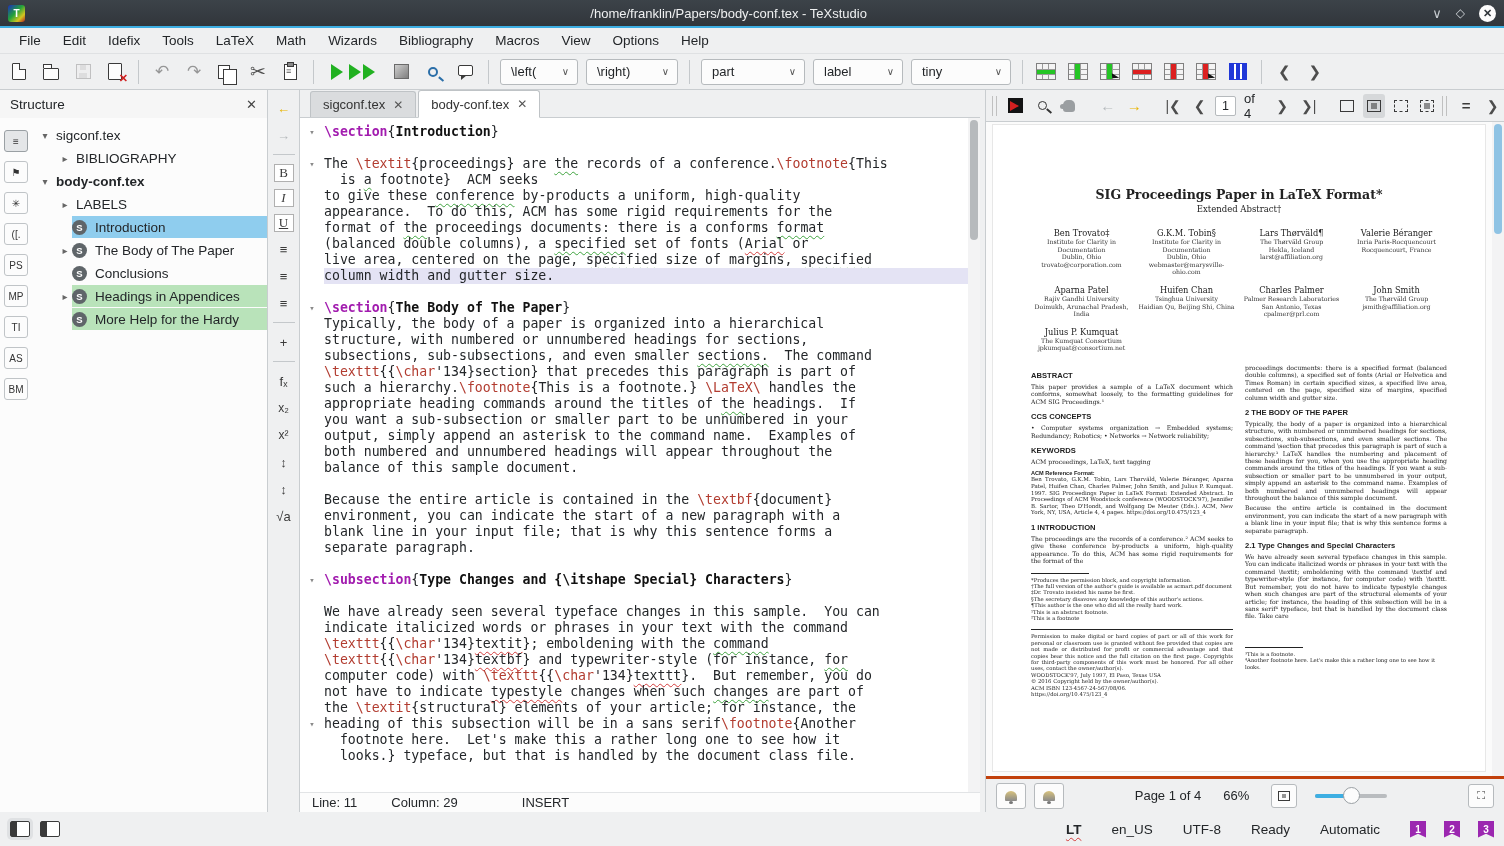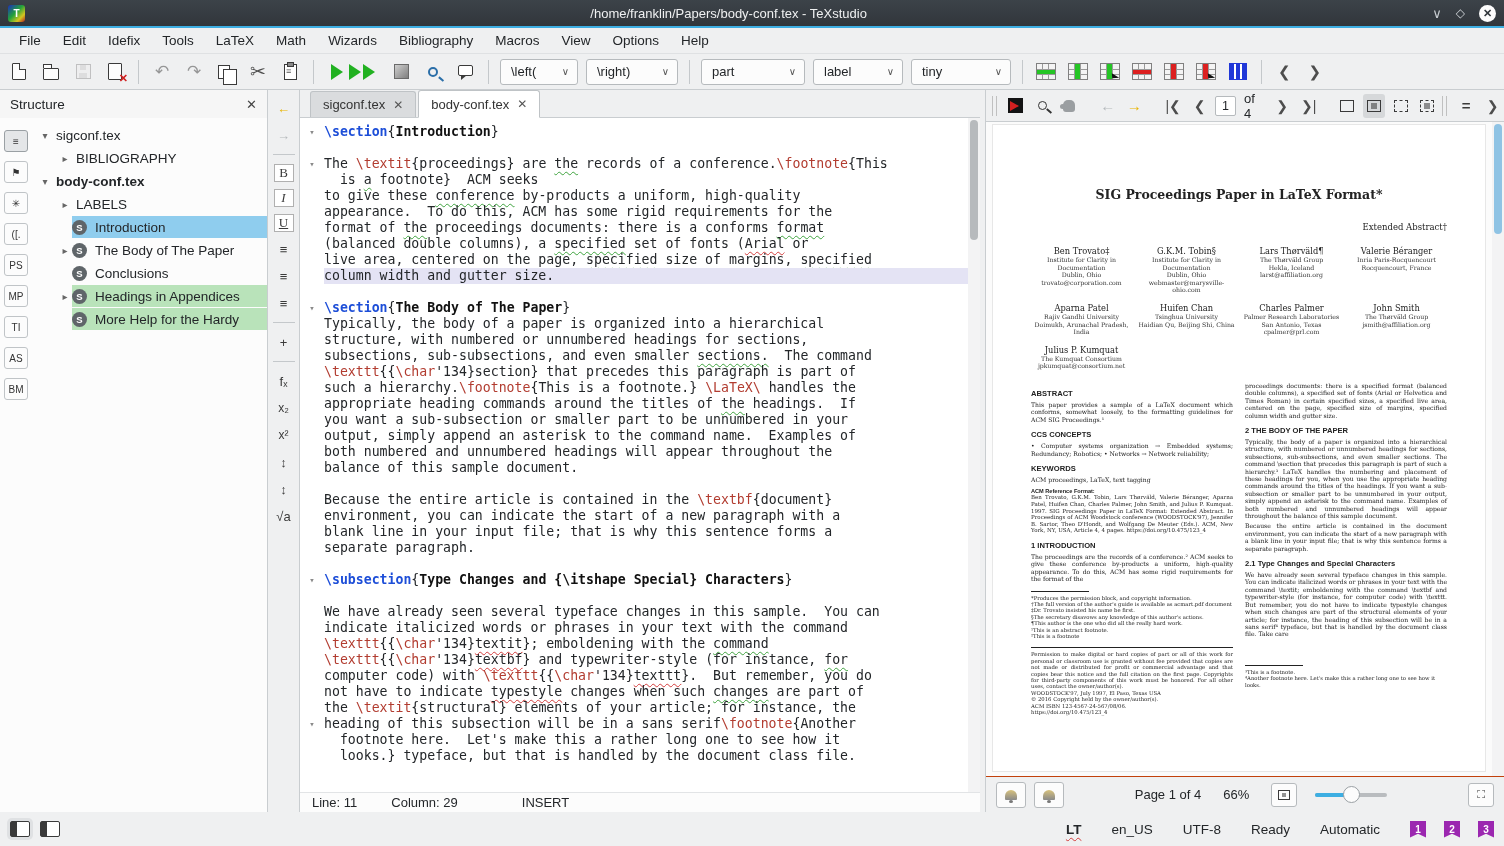--- a/index.html
+++ b/index.html
@@ -89,21 +89,21 @@
   .editor{position:absolute;left:300px;top:0;width:680px;height:722px;background:#fff;}
   .tabbar{height:28px;background:#eff0f1;display:flex;align-items:flex-end;padding-left:10px;border-bottom:1px solid #c9cdd0;}
   .tab{height:26px;display:flex;align-items:center;gap:8px;padding:0 12px;font-size:13px;color:#333;background:#dadcde;border:1px solid #bfc3c6;border-bottom:none;border-radius:3px 3px 0 0;margin-right:2px;}
   .tab.active{background:#fff;height:28px;margin-bottom:-1px;border-bottom:1px solid #fff;}
   .tab .tx{color:#555;font-size:12px;}
   .ed-code{position:absolute;top:28px;left:0;right:12px;bottom:20px;overflow:hidden;padding-top:6px;font-family:"DejaVu Sans Mono",monospace;font-size:13.2px;line-height:16px;}
   .ed-line{display:flex;height:16px;white-space:pre;}
   .ed-line .gutter{width:24px;flex:none;color:#8a8a8a;font-size:9px;text-align:center;line-height:16px;}
   .ed-line .code{flex:1;color:#232629;}
   .ed-line.hl .code{background:#e4e3f4;}
-  .s-b{color:#1d4ed8;font-weight:bold;}
+  .s-b{color:#a21caf;font-weight:bold;}
   .s-r{color:#b23c30;}
   .s-B{font-weight:bold;color:#111;}
   .s-g{text-decoration:underline;text-decoration-style:wavy;text-decoration-color:#3fa33f;text-decoration-thickness:1px;text-underline-offset:3px;}
   .s-R{text-decoration:underline;text-decoration-style:wavy;text-decoration-color:#d33c3c;text-decoration-thickness:1px;text-underline-offset:3px;}
   .ed-scroll{position:absolute;right:0;top:28px;width:12px;bottom:20px;background:#f3f3f4;}
   .ed-thumb{position:absolute;left:2px;right:2px;top:2px;height:120px;border-radius:4px;background:#b7babd;}
   .ed-status{position:absolute;left:0;right:0;bottom:0;height:20px;background:#fcfcfc;border-top:1px solid #e2e4e6;display:flex;align-items:center;font-size:13px;color:#232629;padding-left:12px;gap:34px;}
   
   .pdf{position:absolute;left:985px;top:0;width:519px;height:722px;background:#fcfcfc;border-left:1px solid #c9cdd0;}
   .pdf-toolbar{height:32px;background:#eff0f1;border-bottom:1px solid #c9cdd0;display:flex;align-items:center;padding-left:6px;gap:4px;}
@@ -122,35 +122,35 @@
   .fit{width:14px;height:12px;border:1.5px solid #3a3a3a;}
   .fit.dash{border-style:dashed;border-width:1.4px;}
   .fit.dot{position:relative;}
   .fit.dot::after{content:"";position:absolute;left:3px;top:2px;right:3px;bottom:2px;background:#3a3a3a;opacity:.55;}
   .pt-burger{font-size:15px;color:#3a3a3a;font-weight:bold;letter-spacing:0;}
   .pdf-pagearea{position:absolute;top:32px;left:0;right:12px;bottom:36px;background:#fbfbfb;overflow:hidden;}
   .pdf-scroll{position:absolute;right:0;top:32px;width:12px;bottom:36px;background:#f3f3f4;}
   .pdf-thumb{position:absolute;left:2px;right:2px;top:2px;height:110px;border-radius:4px;background:#8fc3e4;}
   .page{width:494px;margin:2px auto;height:648px;background:#fff;border:1px solid #e7e7e7;font-family:"DejaVu Serif","Liberation Serif",serif;color:#222;position:relative;padding:0 38px;}
   .p-title{margin-top:62px;text-align:center;font-size:12.5px;font-weight:bold;}
-  .p-sub{text-align:right;font-size:8.5px;margin-top:20px;}
+  .p-sub{text-align:center;font-size:8.5px;margin-top:2px;}
   .authors{margin-top:14px;display:grid;grid-template-columns:1fr 1fr 1fr 1fr;row-gap:9px;column-gap:4px;text-align:center;}
   .au-name{font-size:8.3px;}
   .au-line{font-size:6.2px;line-height:7.6px;color:#333;}
   .cols{display:flex;gap:12px;margin-top:12px;}
   .col{flex:1;min-width:0;}
   .pdf-sec{font-family:"Liberation Sans",sans-serif;font-weight:bold;font-size:7.6px;margin:7px 0 3px;}
   .pdf-p{font-size:6.1px;line-height:7.4px;text-align:justify;}
   .pdf-refh{font-size:5.6px;font-weight:bold;margin-top:5px;font-family:"Liberation Sans",sans-serif;}
   .pdf-ref{font-size:5.5px;line-height:6.6px;text-align:justify;}
   .fn-rule{width:58px;border-top:1px solid #222;margin:8px 0 3px;}
   .fn{font-size:5.3px;line-height:6.4px;}
   .perm{margin-top:8px;border-top:1.4px solid #222;padding-top:3px;}
   .perm .fn{text-align:justify;}
-  .pdf-bottom{position:absolute;left:0;right:0;bottom:0;height:36px;background:#eff0f1;border-top:1px solid #c2410c;display:flex;align-items:center;padding:0 10px;gap:8px;}
+  .pdf-bottom{position:absolute;left:0;right:0;bottom:0;height:36px;background:#eff0f1;border-top:3px solid #c2410c;display:flex;align-items:center;padding:0 10px;gap:8px;}
   .bellbtn{width:30px;height:26px;border:1px solid #b6babd;border-radius:3px;background:#fcfcfc;display:flex;align-items:center;justify-content:center;}
   .ic-bell{width:12px;height:10px;background:linear-gradient(#d8c27c,#8a8a8a);border-radius:6px 6px 1px 1px;position:relative;}
   .ic-bell::after{content:"";position:absolute;left:4px;bottom:-3px;width:4px;height:3px;background:#777;border-radius:50%;}
   .pb-page{margin-left:auto;font-size:13px;color:#232629;}
   .pb-zoom{font-size:13px;color:#232629;margin:0 14px;}
   .pb-fitbtn{width:26px;height:24px;border:1px solid #b6babd;border-radius:3px;background:#fcfcfc;display:flex;align-items:center;justify-content:center;}
   .slider{width:72px;height:4px;background:#b9bcbf;border-radius:2px;position:relative;margin:0 10px;}
   .slider .fill{position:absolute;left:0;top:0;bottom:0;width:34px;background:#3daee2;border-radius:2px;}
   .slider .knob{position:absolute;left:28px;top:-7px;width:17px;height:17px;background:#fcfcfc;border:1px solid #9aa0a4;border-radius:50%;}
   .pb-exp{margin-left:auto;width:26px;height:24px;border:1px solid #b6babd;border-radius:3px;background:#fcfcfc;display:flex;align-items:center;justify-content:center;font-size:11px;color:#333;}

